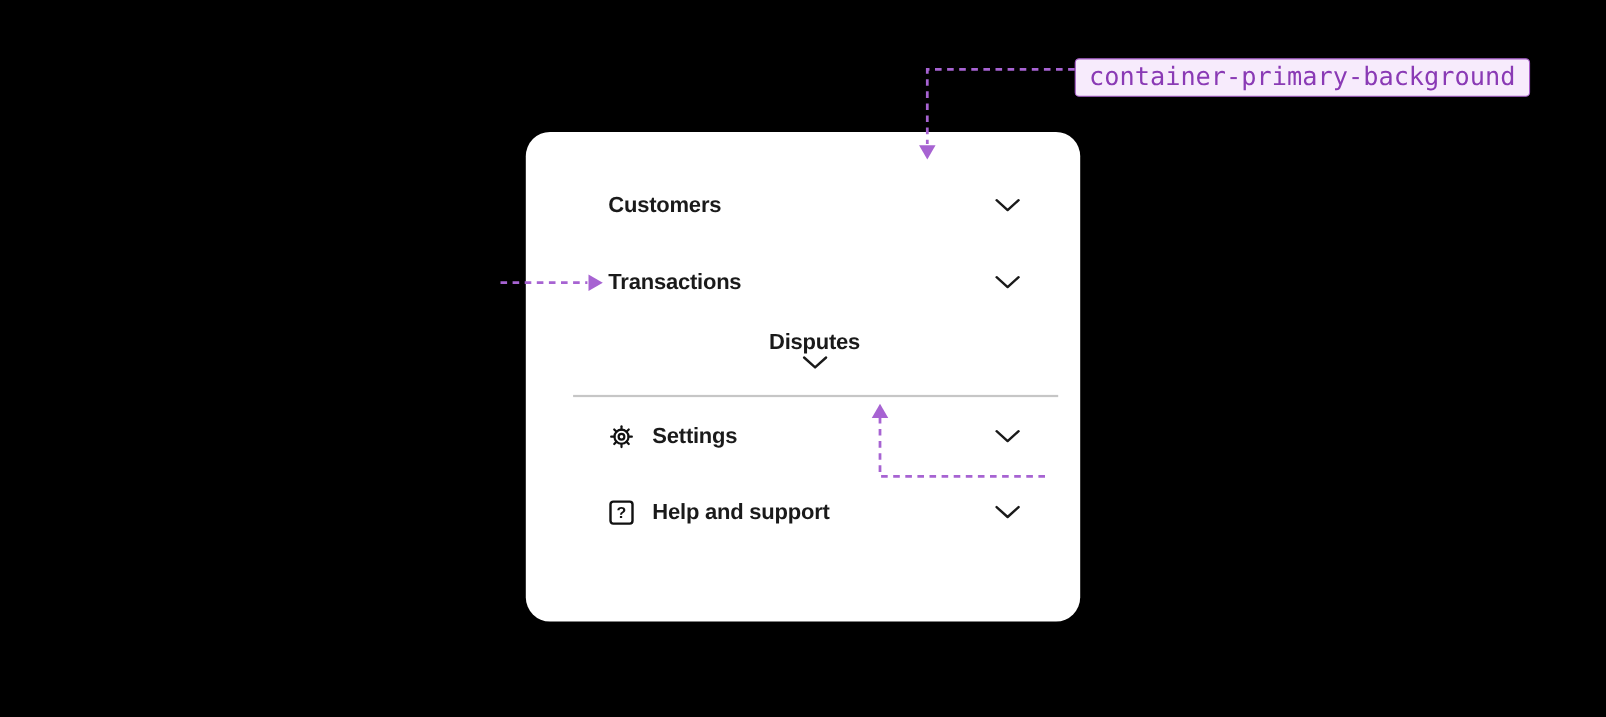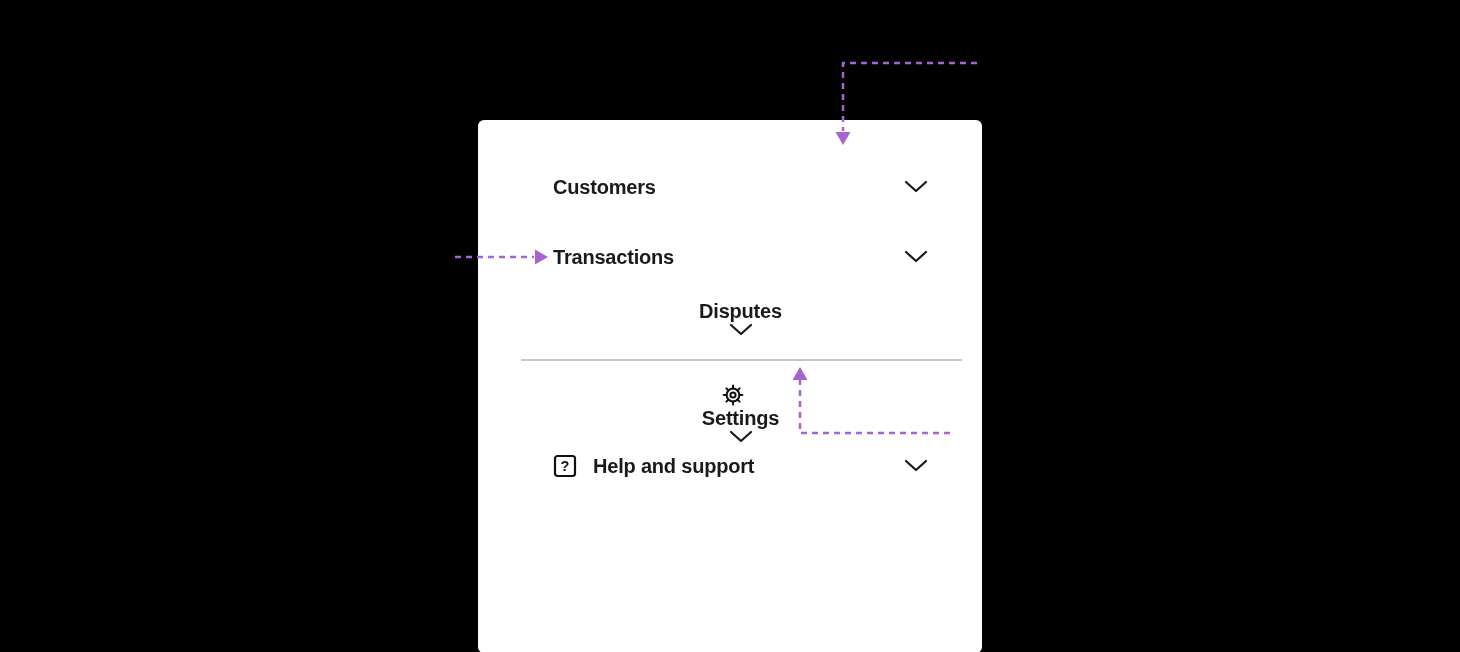--- a/index.html
+++ b/index.html
@@ -9,36 +9,36 @@
     font-family: "Liberation Sans", sans-serif;
     position: relative;
     overflow: hidden;
   }
   .stage { position: absolute; inset: 0; }
 
   
   .card {
     position: absolute;
     left: 478px; top: 120px;
-    width: 504px; height: 533px;
+    width: 504px; height: 445px;
     background: #ffffff;
-    border-radius: 6px;
+    border-radius: 22px;
   }
   .menu-row {
     position: absolute;
     left: 0; width: 504px; height: 28px;
     box-sizing: border-box;
     padding-left: 75px; padding-right: 54px;
     display: flex; align-items: center;
     cursor: pointer;
   }
   .row-0 { top: 53px; }
   .row-1 { top: 123px; }
   .row-2 { top: 180px; flex-direction: column; }
-  .row-3 { top: 263px; flex-direction: column; }
+  .row-3 { top: 263px; }
   .row-4 { top: 332px; }
   .menu-label {
     font-size: 20px;
     font-weight: 700;
     color: #1a1a1a;
     letter-spacing: -0.2px;
     white-space: nowrap;
   }
   .row-icon {
     width: 24px; height: 24px;
@@ -173,14 +173,15 @@
       <polyline points="455,257 534,257"></polyline>
       <polyline points="950,433 800,433 800,380"></polyline>
     </g>
     <g fill="#a763d2" stroke="none">
       <polygon points="835.5,132 850.5,132 843,145"></polygon>
       <polygon points="535,249.5 535,264.5 548,257"></polygon>
       <polygon points="792.5,380 807.5,380 800,367"></polygon>
     </g>
   </svg>
 
+  <div class="token token-container">container-primary-background</div>
 
 </div>
 
 </body></html>

